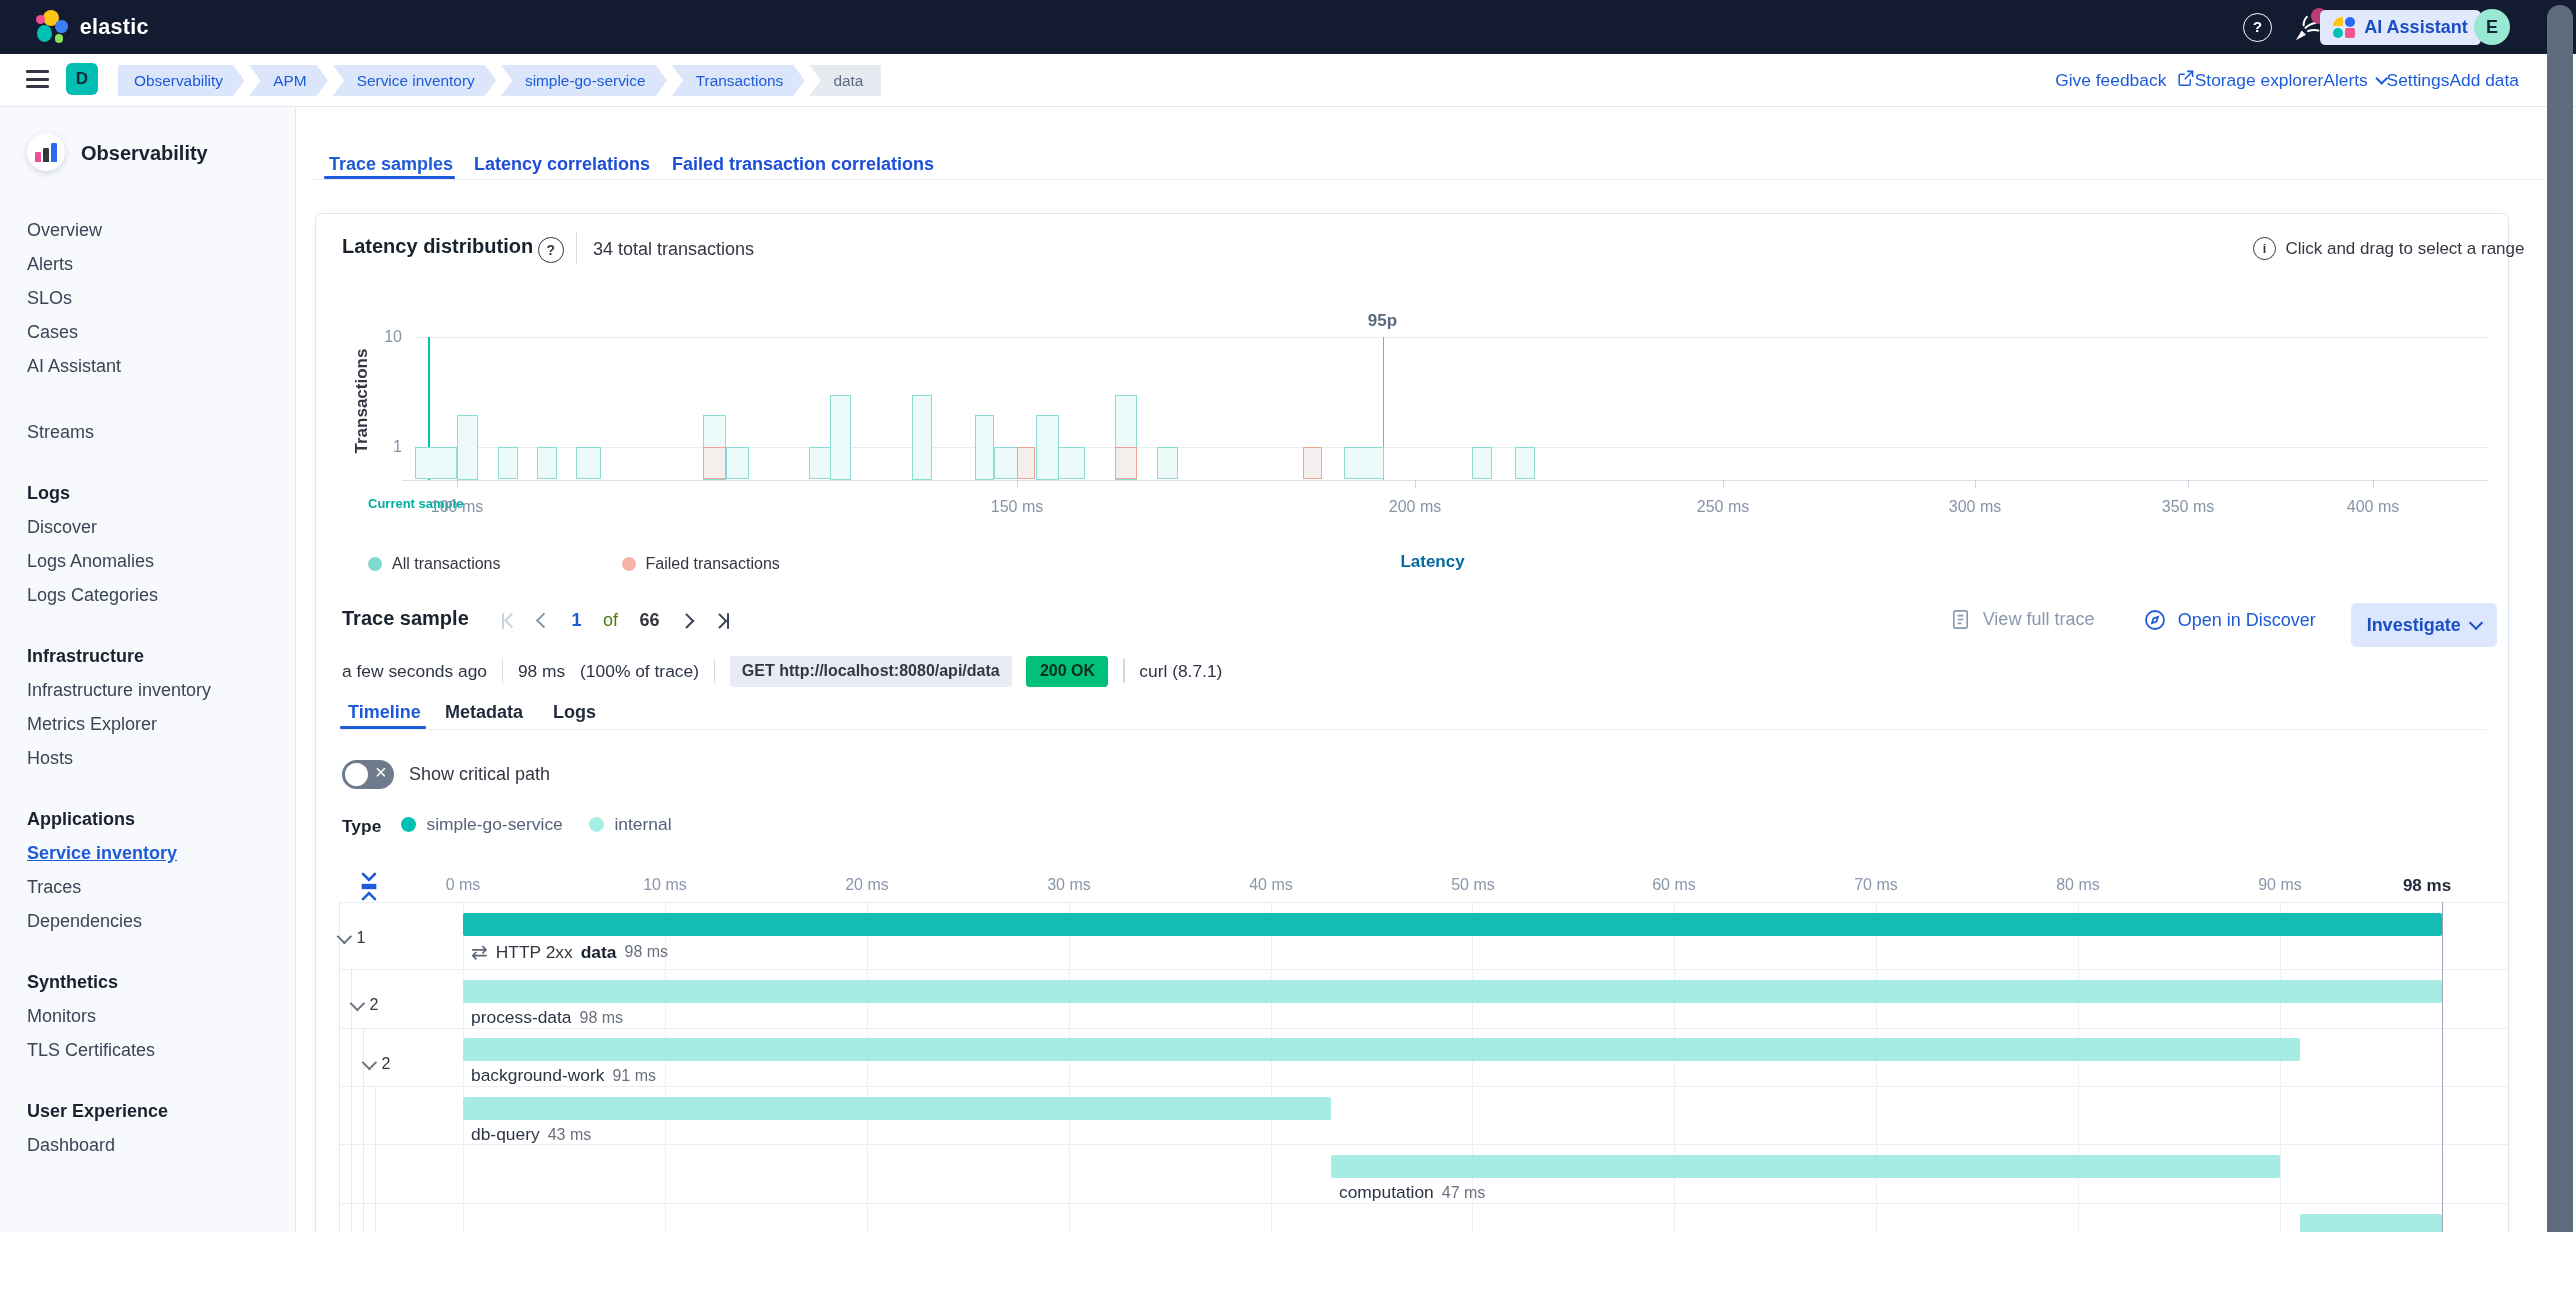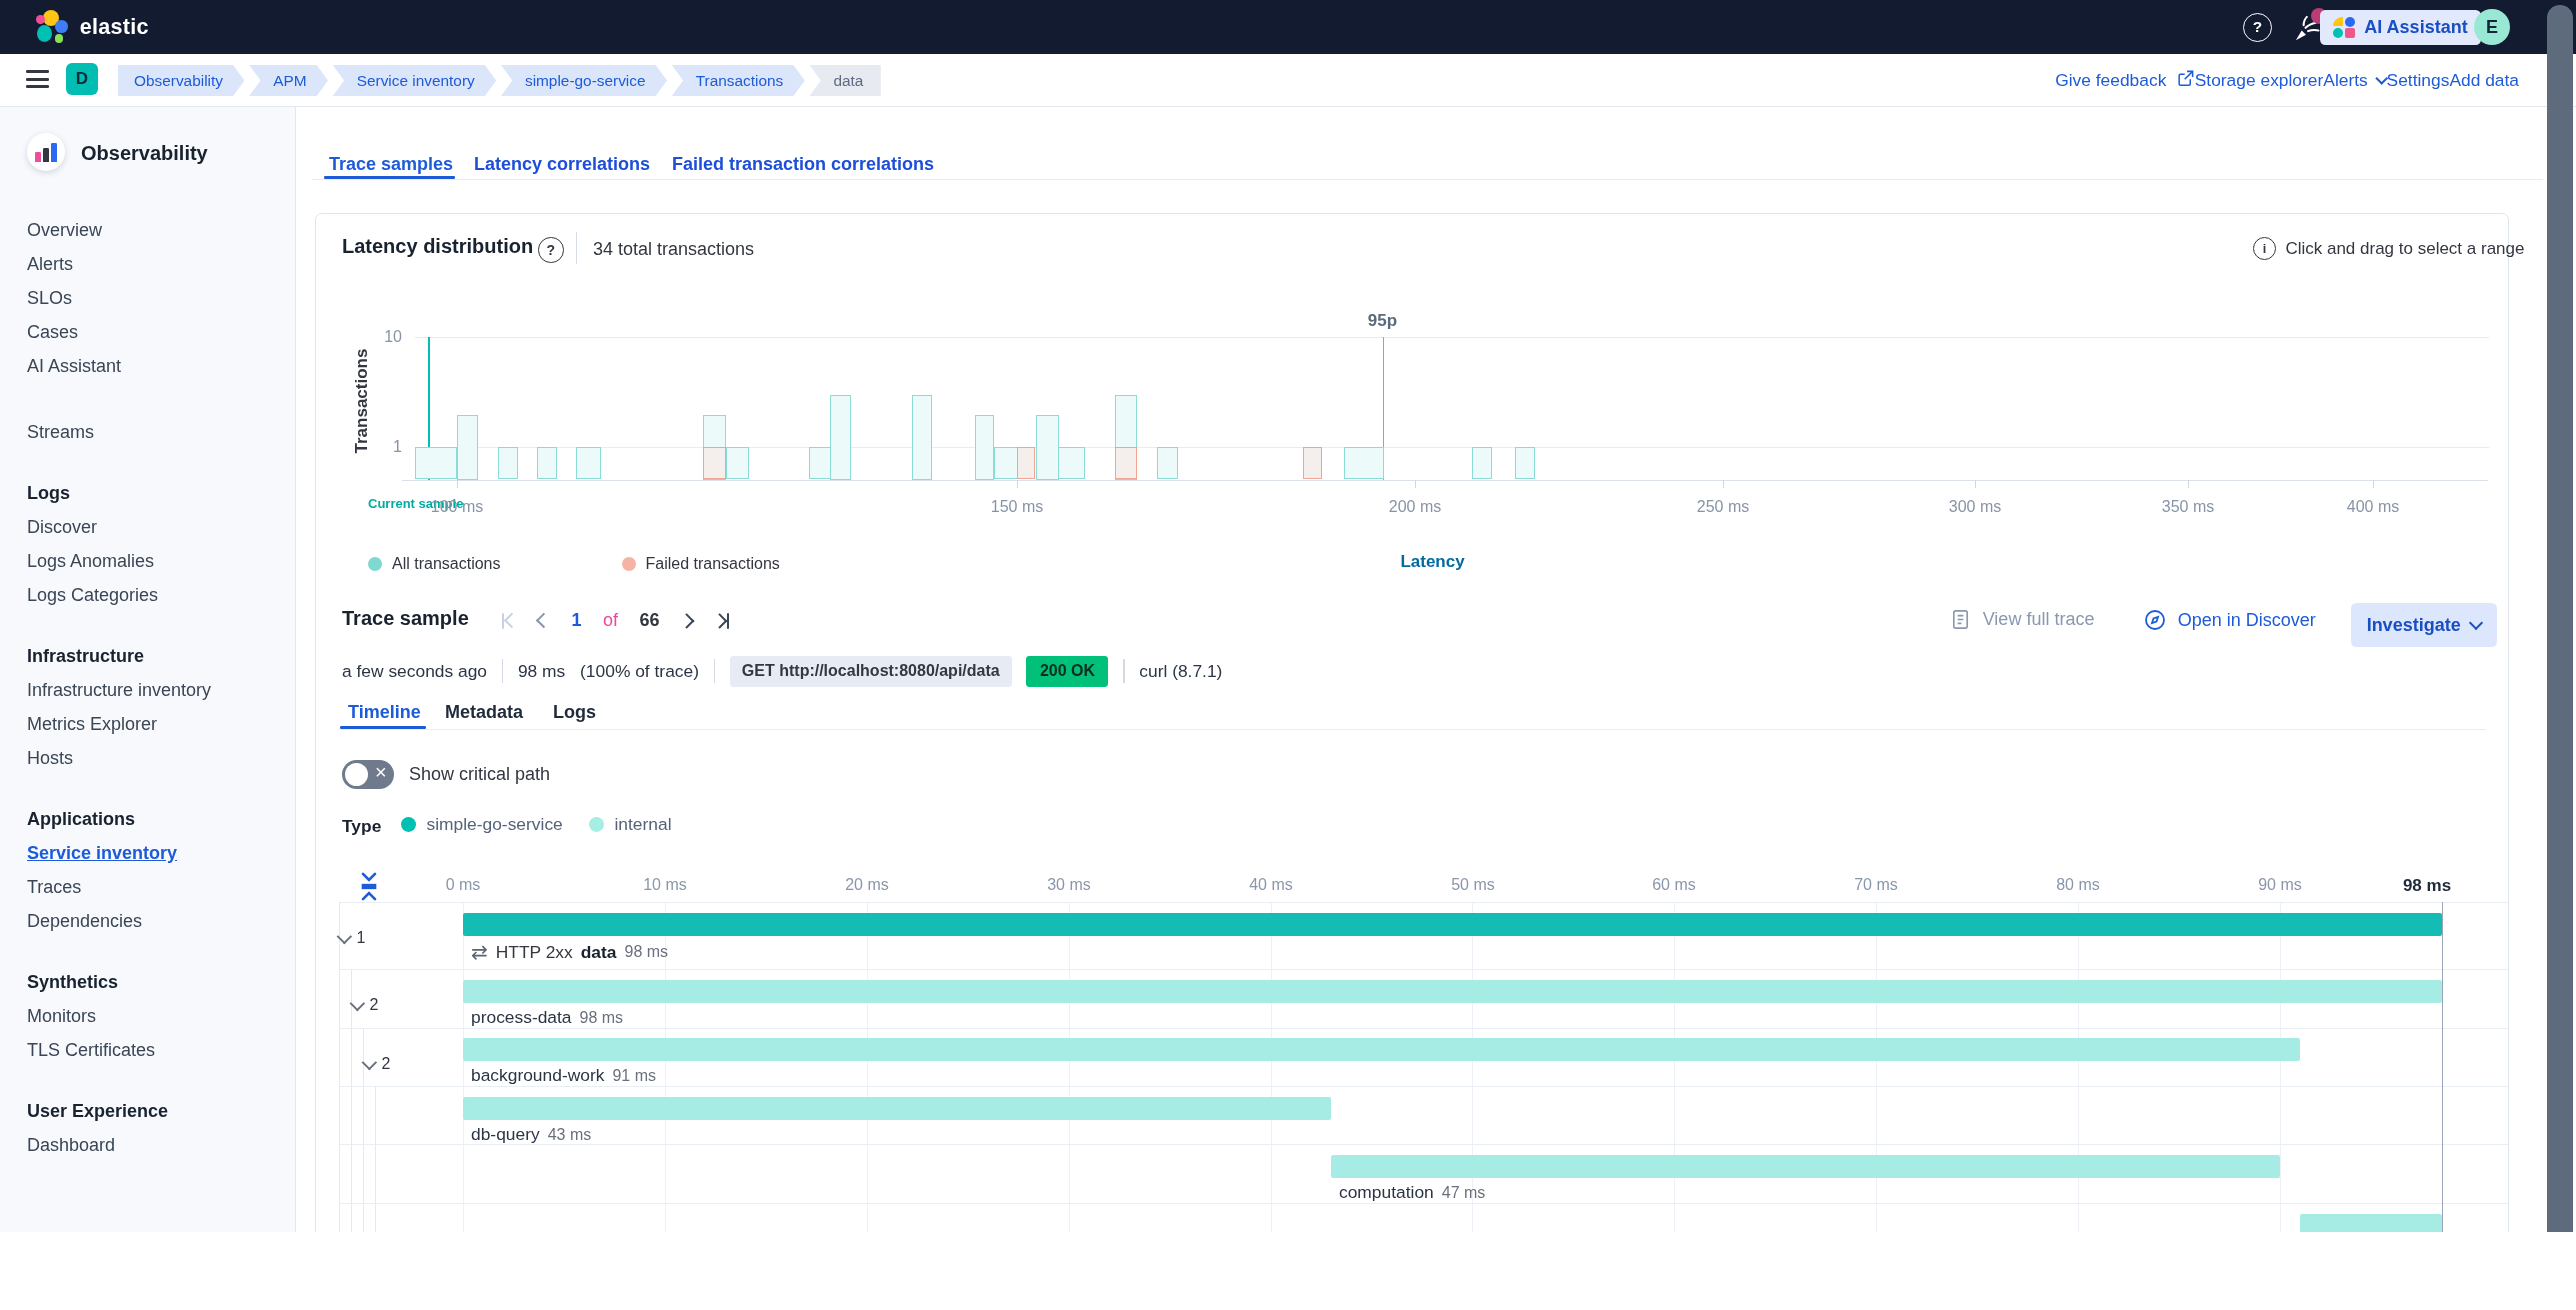--- a/index.html
+++ b/index.html
@@ -114,21 +114,21 @@
   #trace-title{left:342px;top:607px;font-size:20px;font-weight:700;color:#19222f;}
   #pager{left:502px;top:606px;height:29.5px;display:flex;align-items:center;gap:21.5px;font-size:18px;}
   .pchev{display:inline-block;width:9.4px;height:9.4px;border-left:2.3px solid currentColor;border-bottom:2.3px solid currentColor;transform:rotate(45deg);}
   .pchev.r{transform:rotate(225deg);}
   .pbar{display:inline-block;width:2.3px;height:16px;background:currentColor;border-radius:1.3px;}
   .pbtn{display:flex;align-items:center;gap:1.3px;cursor:pointer;}
   #pg-first{color:#c9d2df;}
   #pg-prev{color:#8795ab;}
   #pg-next,#pg-last{color:#3a4555;}
   #pg-cur{color:#1d5bd9;font-weight:700;}
-  #pg-of{color:#ec4899;}
+  #pg-of{color:#4d7c0f;}
   #pg-total{color:#343741;font-weight:600;}
   #vft{left:1949px;top:608px;display:flex;align-items:center;gap:10.7px;font-size:18px;font-weight:500;color:#8998b0;cursor:default;}
   #oid{left:2143px;top:608px;display:flex;align-items:center;gap:10.7px;font-size:18px;font-weight:500;color:#1d5bd9;cursor:pointer;}
   #inv-btn{left:2351px;top:603px;width:146px;height:44px;background:#dce6fc;border-radius:5.4px;display:flex;
            align-items:center;justify-content:center;gap:10.7px;font-size:18px;font-weight:600;color:#1a4fc4;cursor:pointer;}
   .chev-dn2{width:8px;height:8px;border-right:2px solid #1a4fc4;border-bottom:2px solid #1a4fc4;transform:rotate(45deg);margin-top:-4.7px;}
 
   
   #meta{left:342px;top:655px;height:32px;display:flex;align-items:center;gap:14.8px;font-size:17.4px;color:#2c3544;white-space:nowrap;}
   .msep{width:1.3px;height:24px;background:#d3dae4;}

